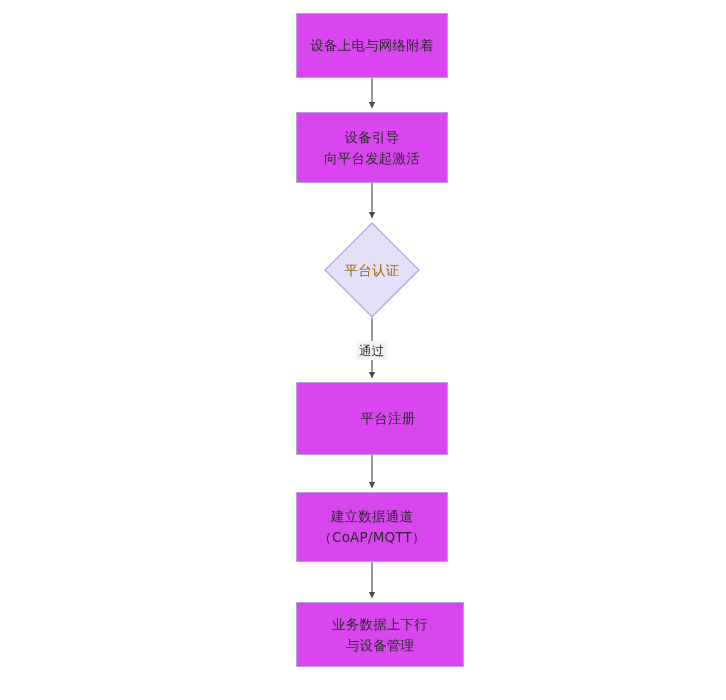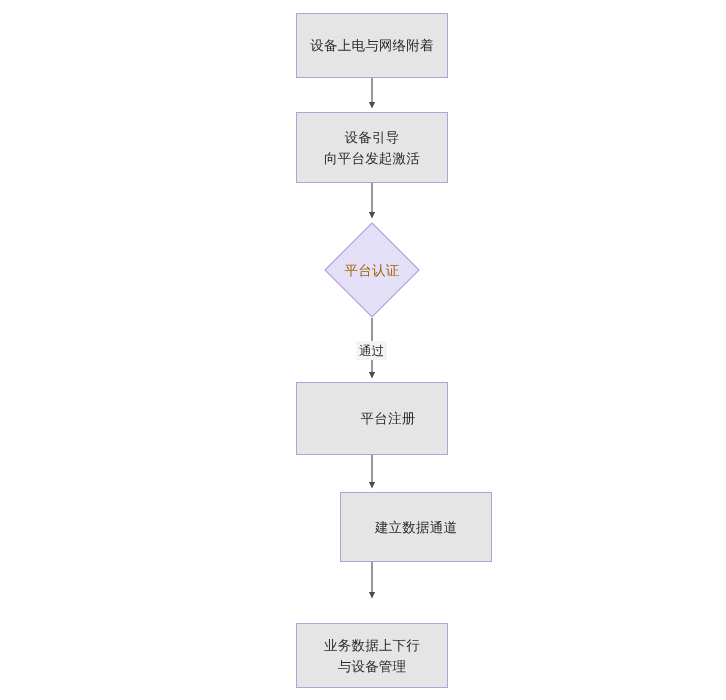--- a/index.html
+++ b/index.html
@@ -32,21 +32,21 @@
     top: 0;
     width: 726px;
     height: 700px;
     z-index: 1;
   }
 
   
   .node-box {
     position: absolute;
     box-sizing: border-box;
-    background: #e5e5e5;
+    background: #d946ef;
     border: 1.2px solid #b49fe0;
     display: flex;
     flex-direction: column;
     align-items: center;
     justify-content: center;
     z-index: 2;
   }
   .node-box .line {
     display: block;
     font-size: 13.5px;
@@ -139,22 +139,23 @@
     </svg>
     <span class="dia-label">平台认证</span>
   </div>
 
   <div class="edge-label" style="left:356px; top:341px;">通过</div>
 
   <div class="node-box" style="left:296px; top:382px; width:152px; height:73px;padding-left:32px;">
     <span class="line">平台注册</span>
   </div>
 
-  <div class="node-box" style="left:296px; top:492px; width:152px; height:70px;margin-left:44px;">
+  <div class="node-box" style="left:296px; top:492px; width:152px; height:70px;">
     <span class="line">建立数据通道</span>
+    <span class="line">（CoAP/MQTT）</span>
   </div>
 
-  <div class="node-box" style="left:296px; top:602px; width:152px; height:65px;margin-top:21px;">
+  <div class="node-box" style="left:296px; top:602px; width:168px; height:65px;">
     <span class="line">业务数据上下行</span>
     <span class="line">与设备管理</span>
   </div>
 
 </div>
 
 </body></html>

